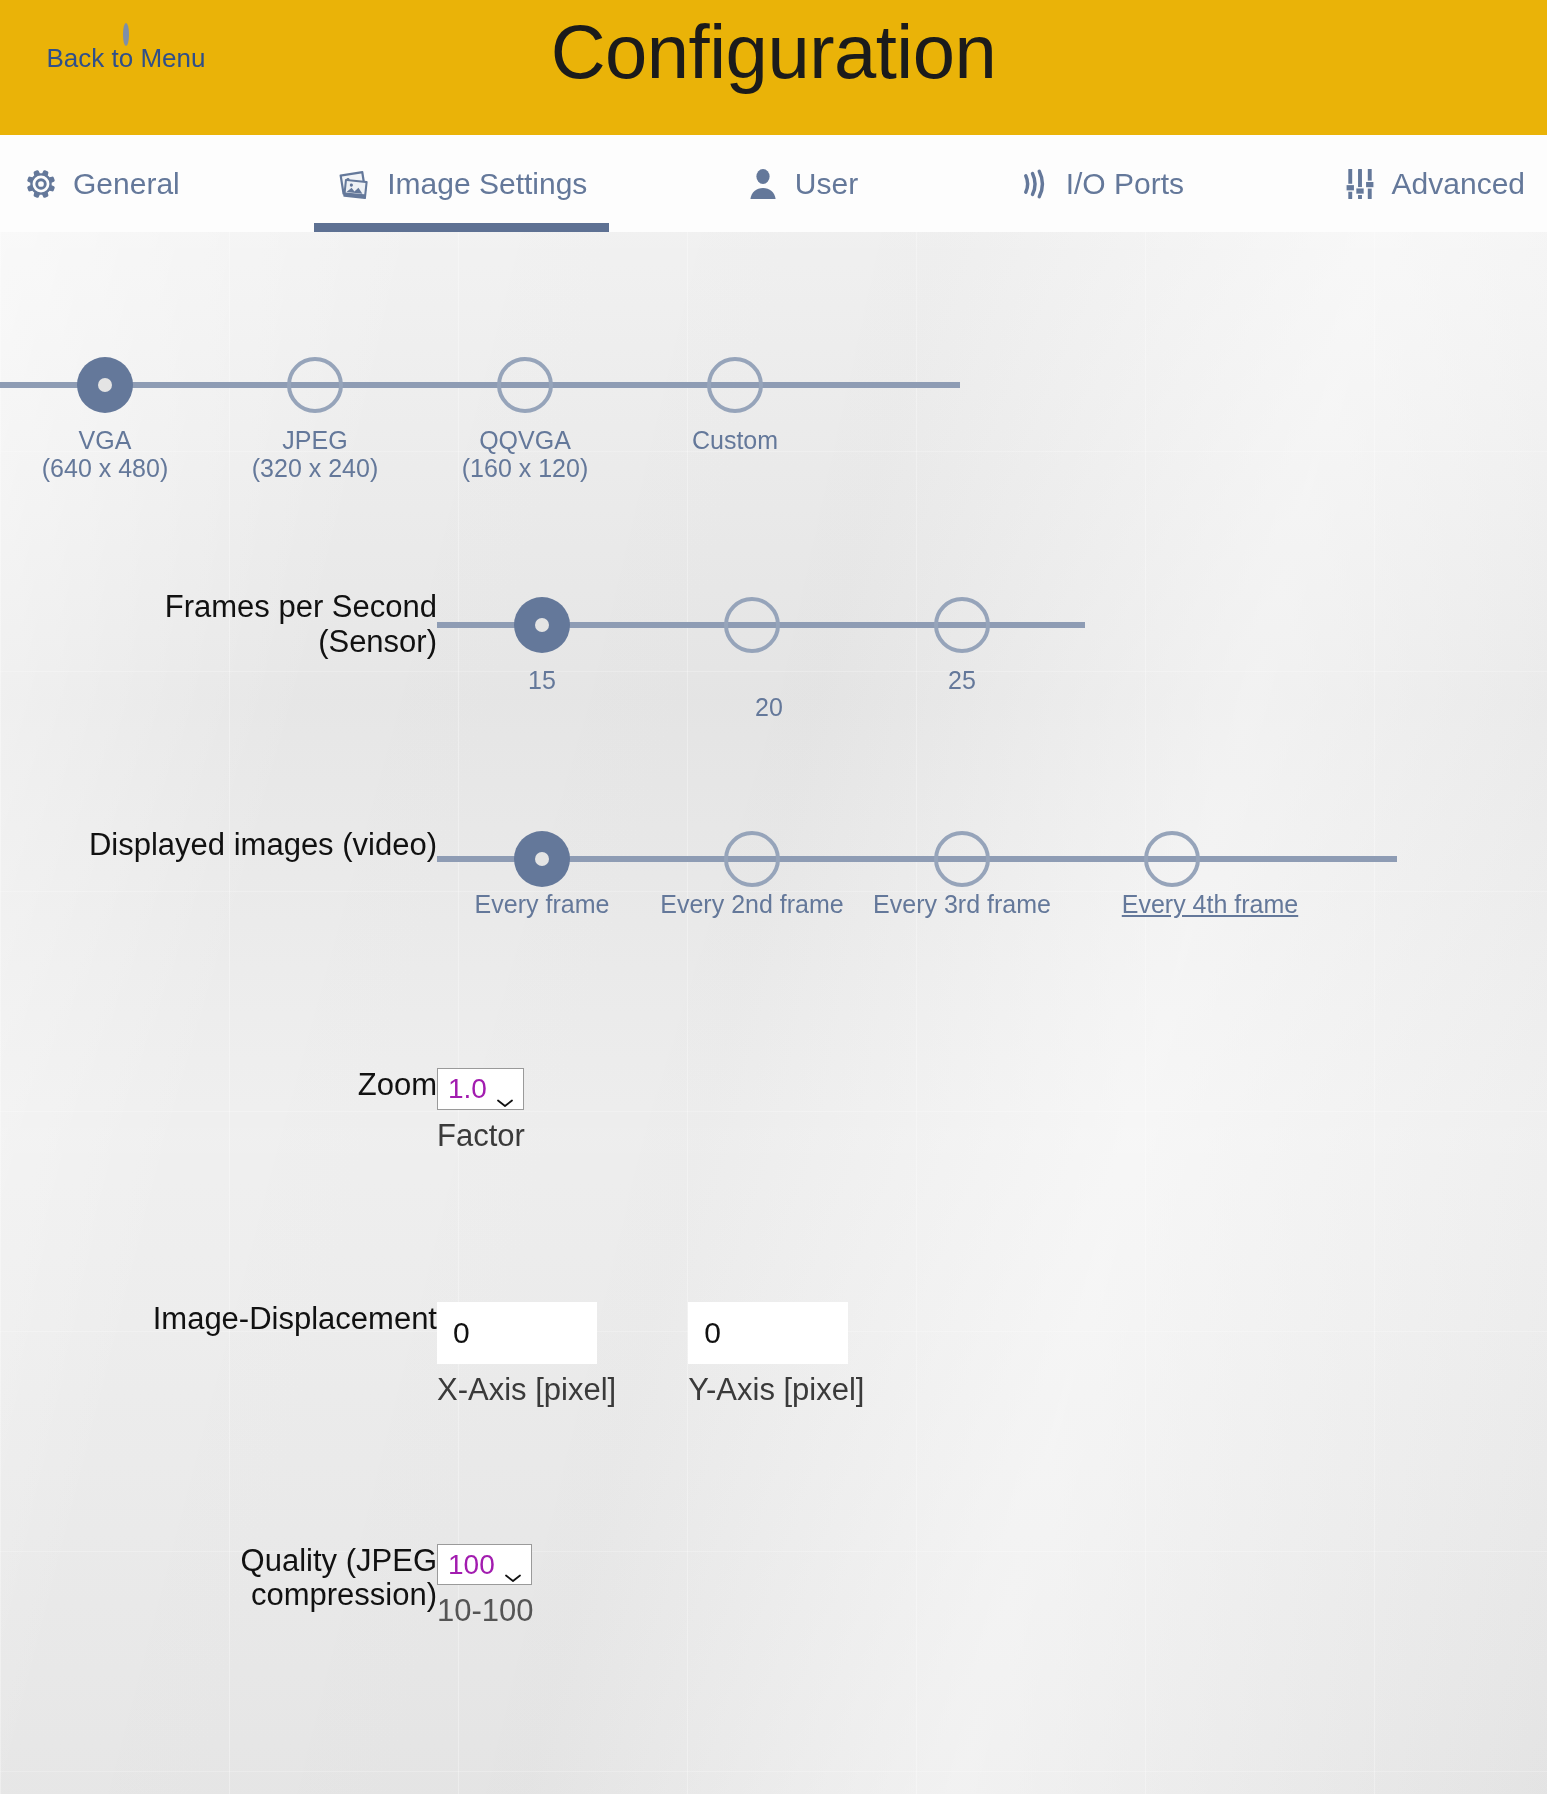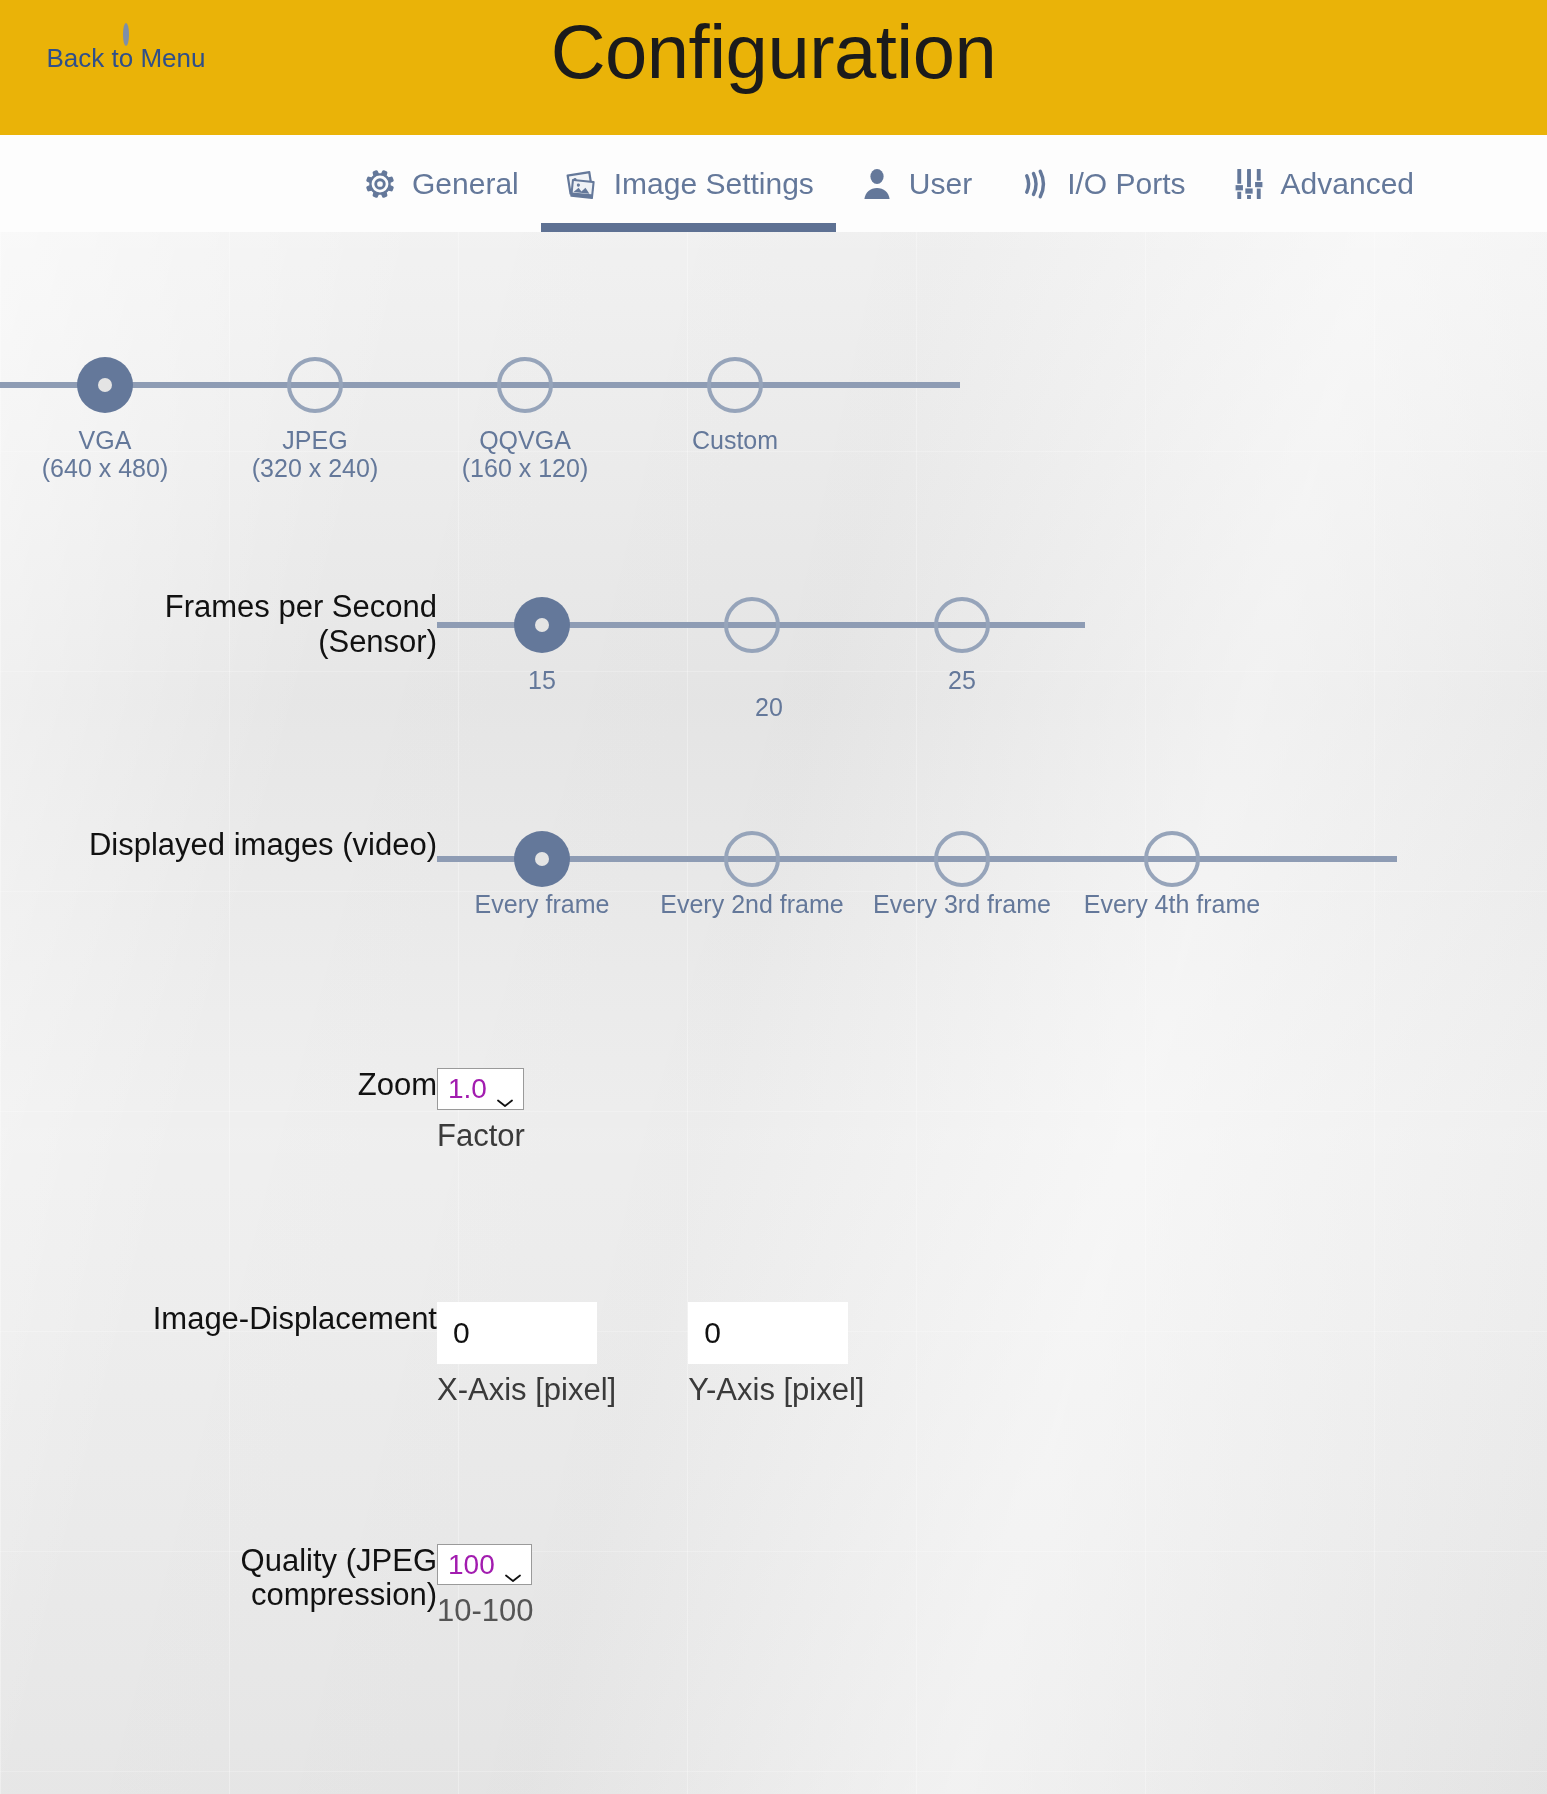--- a/index.html
+++ b/index.html
@@ -57,22 +57,21 @@
     letter-spacing: -0.5px;
   }
 
   
   .tabbar {
     position: relative;
     height: 97px;
     background: #fdfdfd;
     display: flex;
     align-items: center;
-    justify-content: center;
-    padding-left: 228px;
+    justify-content: space-between;
     gap: 0px;
   }
   .tab {
     display: flex;
     align-items: center;
     gap: 13px;
     height: 97px;
     padding: 0 22px;
     cursor: pointer;
     position: relative;
@@ -365,21 +364,21 @@
           <div class="track" style="left:0px; width:960px;"></div>
           <div class="knob on" style="left:105px;"></div>
           <div class="knob off" style="left:315px;"></div>
           <div class="knob off" style="left:525px;"></div>
           <div class="knob off" style="left:735px;"></div>
         </div>
         <div class="ticklabels" style="">
           <div class="ticklabel" style="left:105px;">Every frame</div>
           <div class="ticklabel" style="left:315px;">Every 2nd frame</div>
           <div class="ticklabel" style="left:525px;">Every 3rd frame</div>
-          <div class="ticklabel" style="left:735px;">Every 4th frame</div>
+          <div class="ticklabel" style="left:773px;text-decoration:underline;">Every 4th frame</div>
         </div>
       </div>
     </div>
 
     <div class="row" style="padding-top:108px;">
       <div class="row-label">Zoom</div>
       <div class="row-body">
         <div style="margin-left:0px; padding-left:0px;">
           <div style="display:inline-block; margin-left:0px;">
             <div class="select-box">

